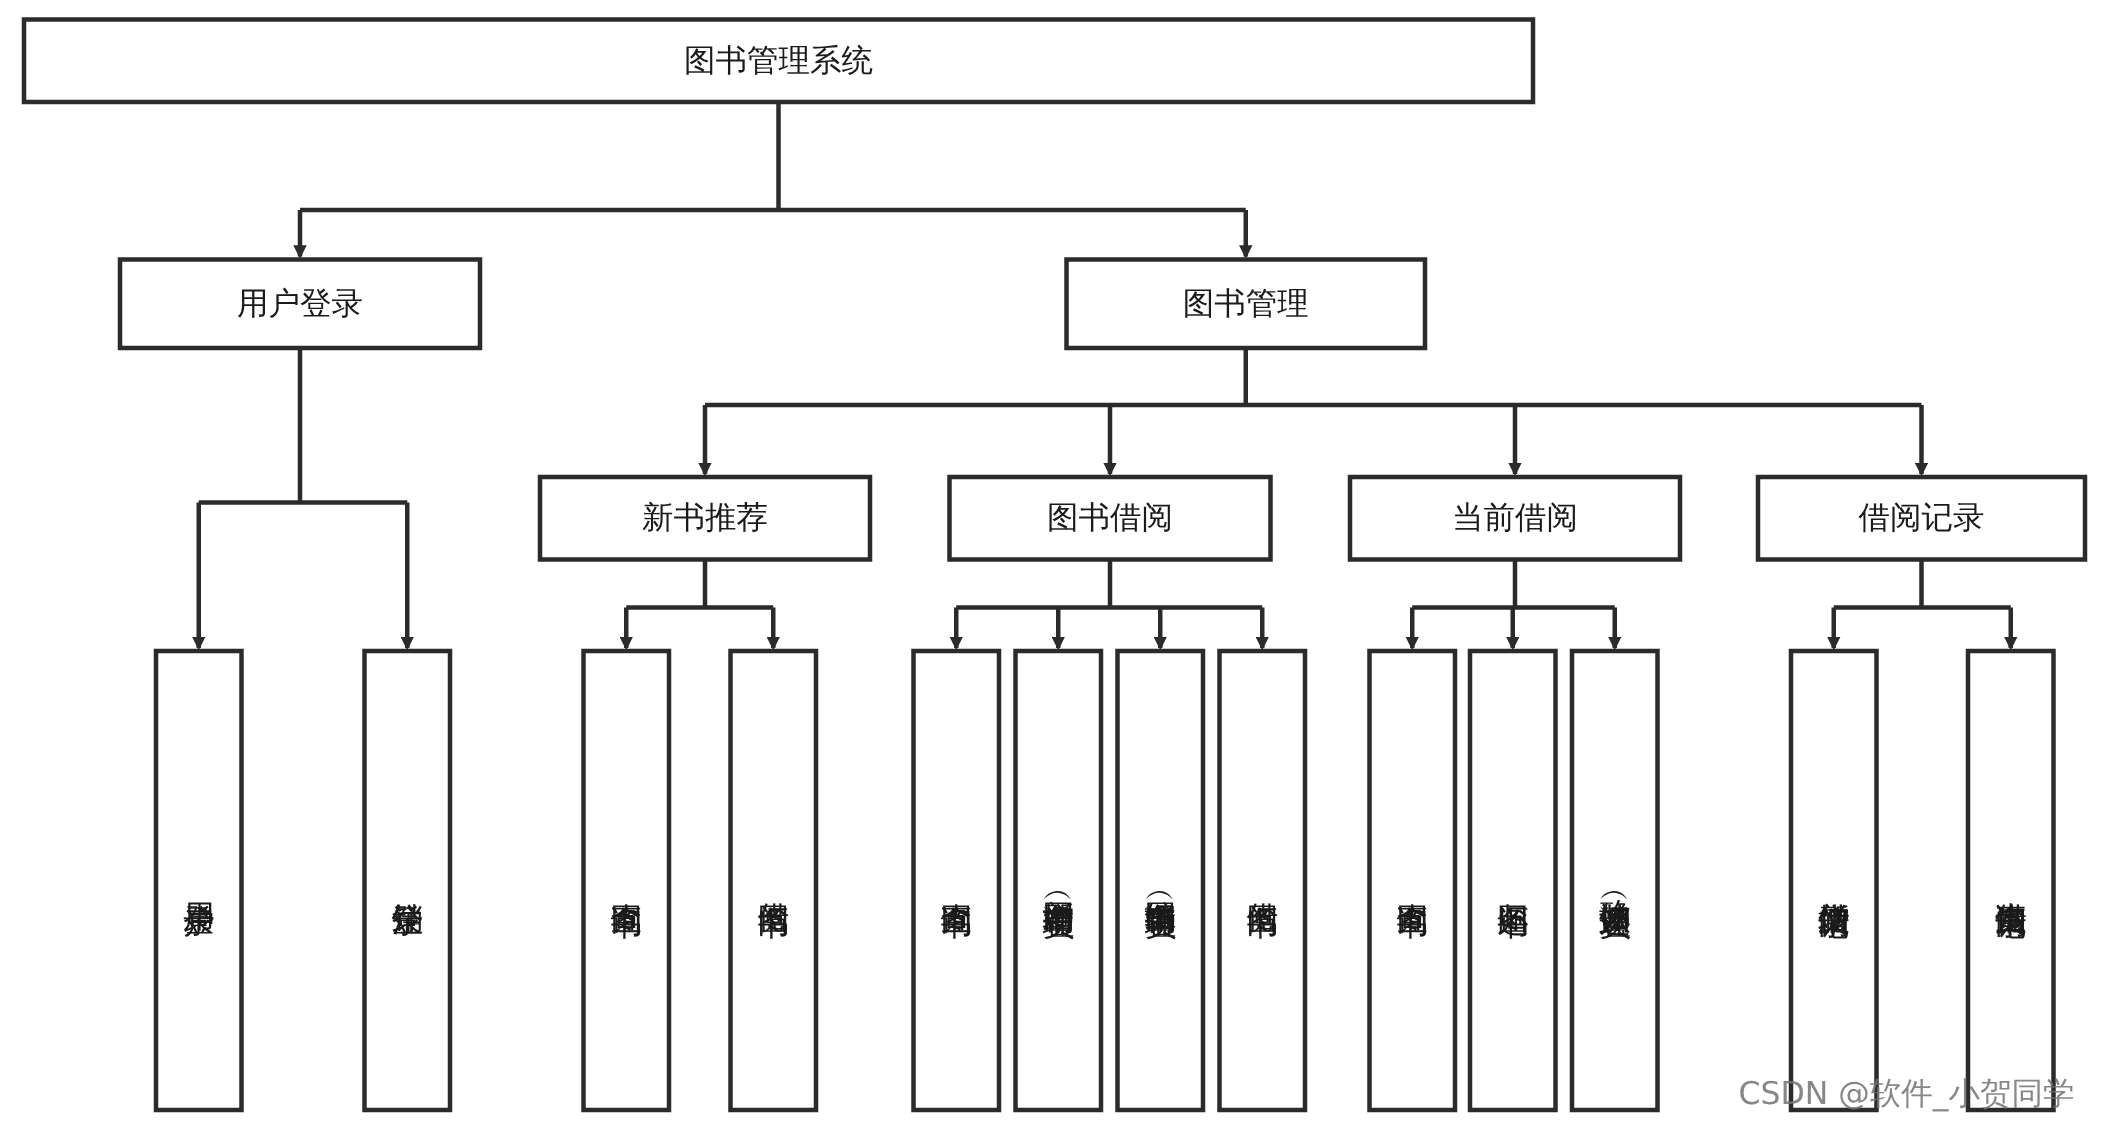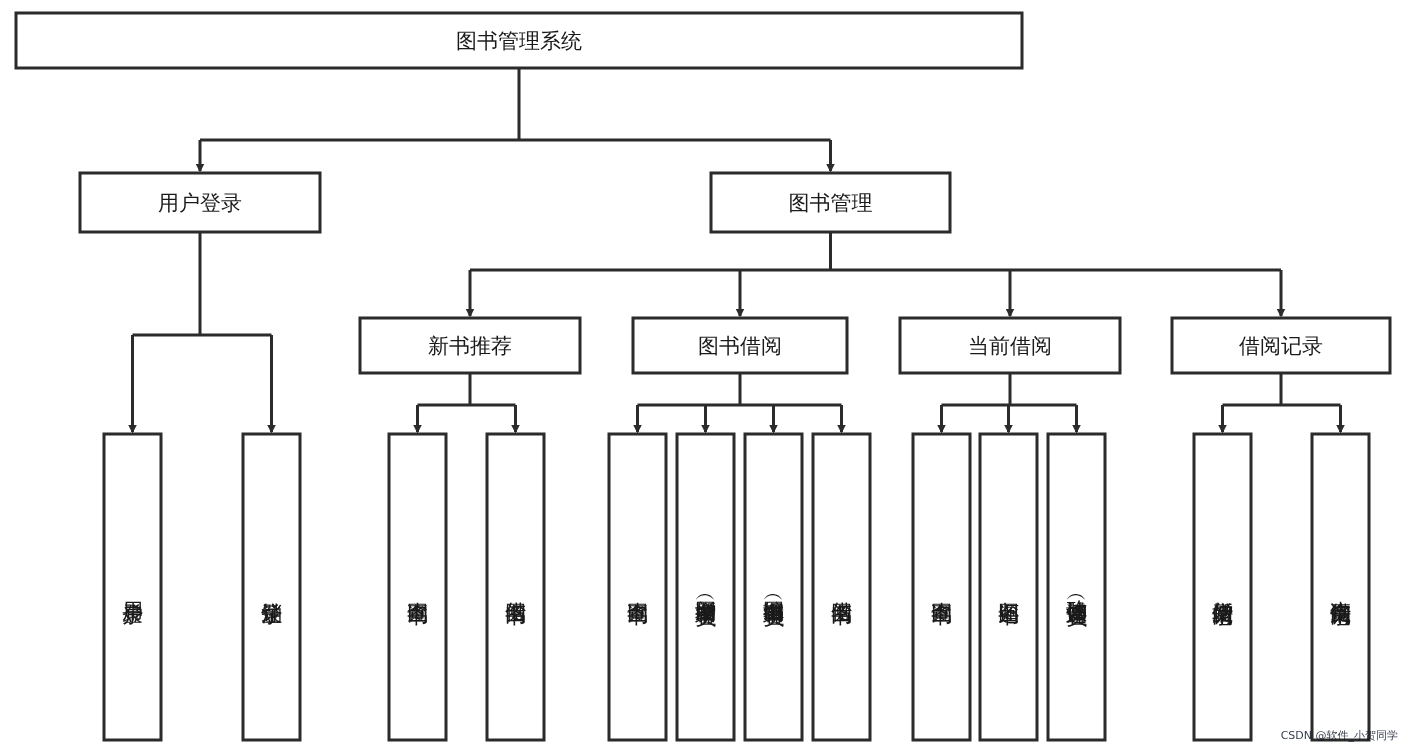--- a/index.html
+++ b/index.html
@@ -19,23 +19,23 @@
   .vlabel{
     position:absolute;
     display:flex;align-items:center;justify-content:center;
     writing-mode:vertical-rl;text-orientation:upright;
     font-family:"DejaVu Sans","Liberation Sans",sans-serif;
     font-size:21px;color:#1a1a1a;line-height:1.06;
     letter-spacing:1px;
     pointer-events:none;white-space:nowrap;
   }
   #watermark{
-    position:absolute;right:7px;bottom:4px;
+    position:absolute;right:22px;bottom:4px;
     font-family:"DejaVu Sans","Liberation Sans",sans-serif;
-    font-size:11px;color:#0f172a;opacity:.85;
+    font-size:21px;color:#737373;opacity:.85;
     white-space:nowrap;
   }
 </style>
 </head>
 <body>
 
 <svg id="diagram" viewBox="0 0 1405 747" xmlns="http://www.w3.org/2000/svg">
   <defs>
     <marker id="arrowhead" markerWidth="9" markerHeight="9" refX="7.5" refY="4.5" orient="auto" markerUnits="userSpaceOnUse">
       <path d="M0,0 L9,4.5 L0,9 z" fill="#2b2b2b"></path>

